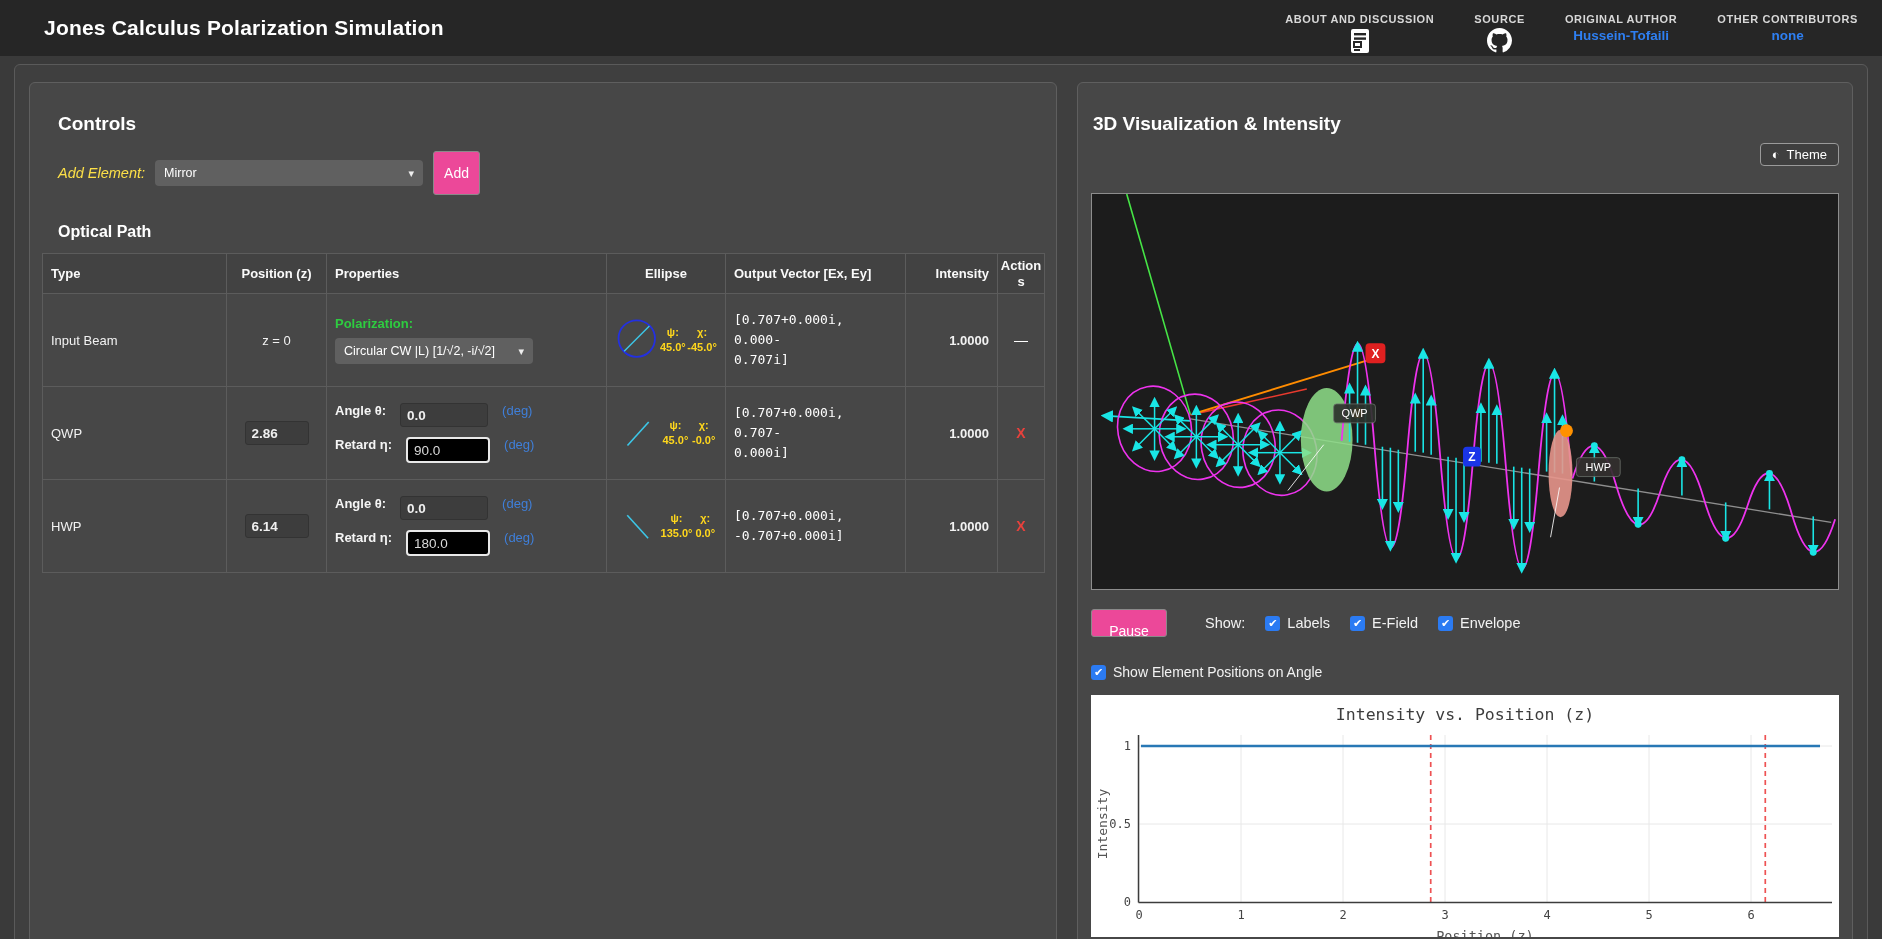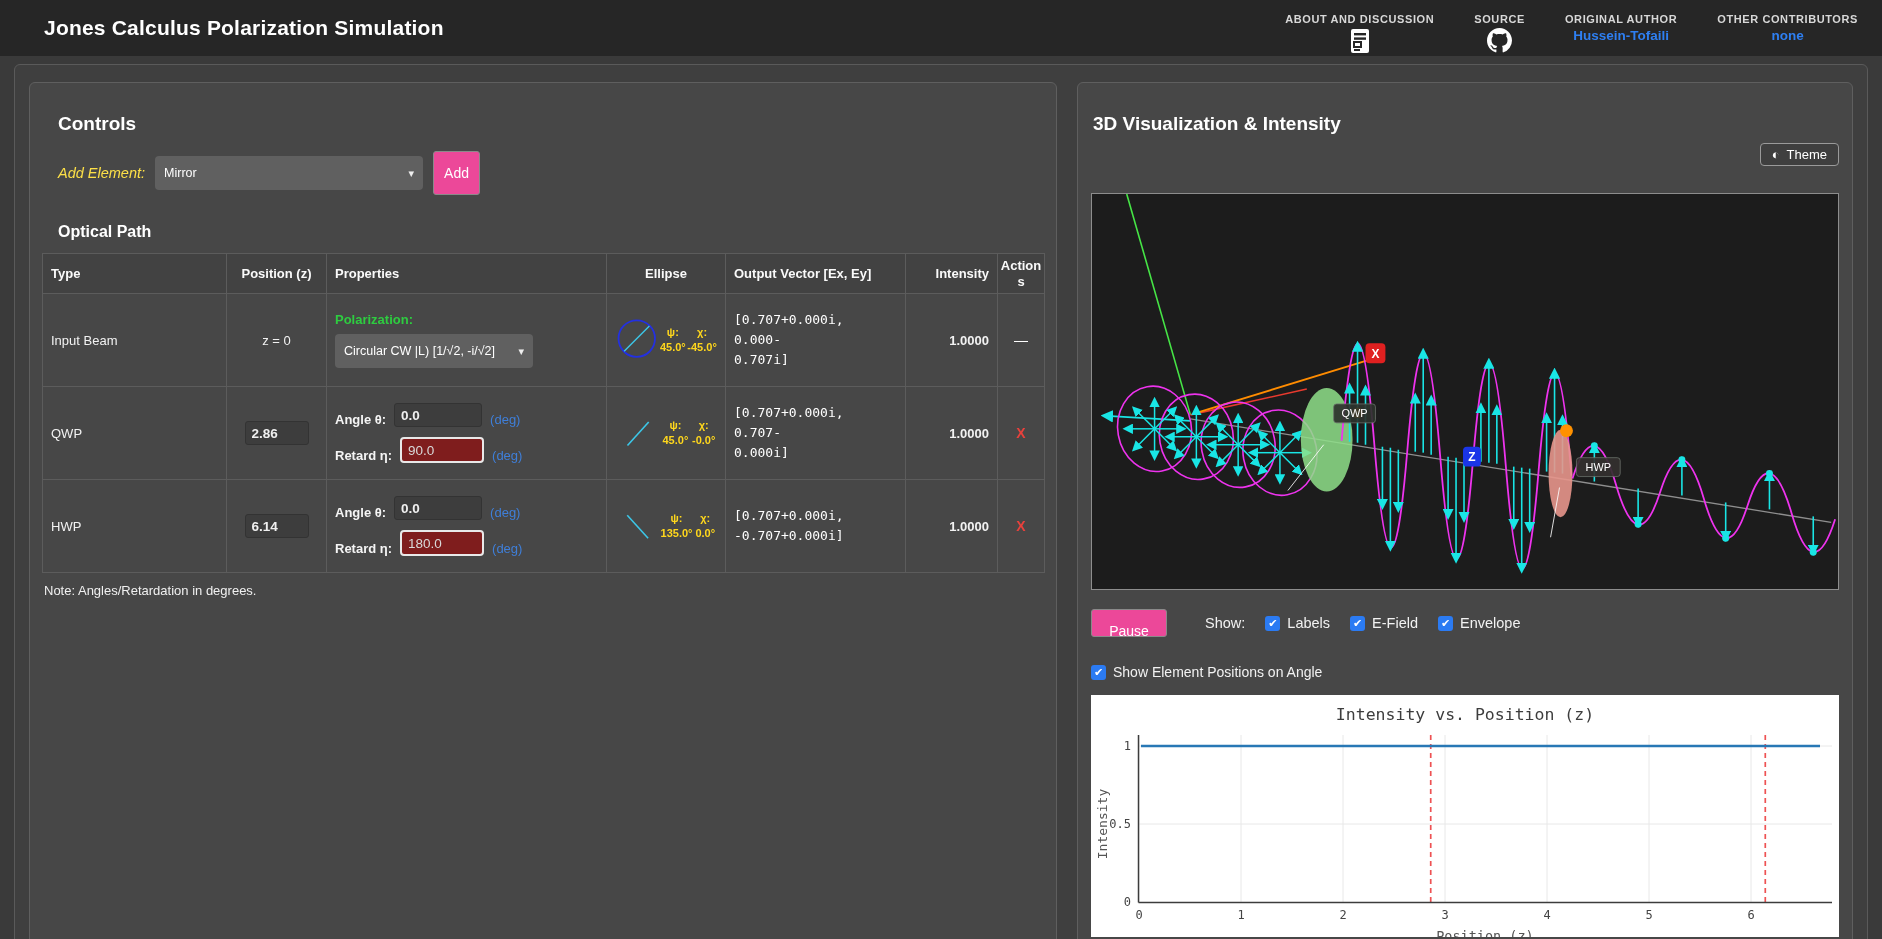--- a/index.html
+++ b/index.html
@@ -19,41 +19,41 @@
   .wrapper { margin:8px 14px 0 14px; background:#3f3f3f; border:1px solid #5a5a5a; border-radius:6px; padding:17px 14px; display:flex; gap:20px; min-height:900px; }
   .panel { background:#474747; border:1px solid #5f5f5f; border-radius:6px; min-height:860px; }
   .panel.left  { width:1028px; padding:0 12px; }
   .panel.right { width:776px;  padding:0 13px; position:relative; }
   h2.sect { font-size:19px; font-weight:bold; color:#fff; margin:30px 0 0 16px; }
   h3.sub  { font-size:16px; font-weight:bold; color:#fff; margin:28px 0 0 16px; }
 
   
   .addrow { display:flex; align-items:center; margin:16px 0 0 16px; gap:10px; }
   .addrow .albl { font-size:14.5px; color:#fde047;font-style:italic; }
-  .fselect { background:#606060; border-radius:4px; height:34px; display:flex; align-items:center; justify-content:space-between; color:#fff; font-size:12.5px; padding:0 9px; cursor:pointer; }
+  .fselect { background:#606060; border-radius:4px; height:26px; display:flex; align-items:center; justify-content:space-between; color:#fff; font-size:12.5px; padding:0 9px; cursor:pointer; }
   .fselect .car { font-size:11px; margin-left:10px; color:#eee; }
   .btn { background:#ec4899; border:1px solid #8a8a8a; border-radius:3px; color:#fff; font-size:14px; padding:13px 10px; cursor:pointer; }
   .sel-add { width:268px; }
   .sel-pol { width:198px; }
 
   table.optical { border-collapse:collapse; margin-top:12px; width:1002px; table-layout:fixed; }
   table.optical th, table.optical td { border:1px solid #5c5c5c; font-size:13px; vertical-align:middle; }
   table.optical thead th { background:#424242; color:#fafafa; font-weight:bold; height:40px; padding:4px 8px; text-align:left; }
   table.optical td { height:93px; padding:6px 8px; }
   .c-type{width:184px;} .c-pos{width:100px; text-align:center;} .c-prop{width:280px;} .c-ell{width:119px; text-align:center;}
   .c-out{width:180px;} .c-int{width:92px; text-align:right !important;} .c-act{width:47px; text-align:center !important; word-break:break-all; line-height:1.2; padding:2px !important;}
   td.c-out { font-family:"DejaVu Sans Mono", monospace; font-size:12.5px; line-height:1.55; color:#fff; }
   td.c-int { font-weight:bold; }
   .pol-lab { color:#2ecc40; font-weight:bold; font-size:13px; margin-bottom:7px; }
-  .prop-line { display:flex; align-items:flex-end; gap:8px; margin:10px 0; }
+  .prop-line { display:flex; align-items:flex-start; gap:14px; margin:10px 0; }
   .prop-line .pl { font-size:13px; font-weight:bold; color:#f5f5f5; white-space:nowrap; }
   .deg { color:#3f7fd9; font-size:13px; }
   input.darkin { background:#3d3d3d; border:1px solid #333; border-radius:3px; color:#f0f0f0; font-size:13.5px; font-weight:bold; padding:2px 6px; width:88px; height:24px; font-family:"Liberation Sans",sans-serif; }
   input.posin { width:64px; }
-  input.litein { background:#7f1d1d; border:2px solid #e9e9e9; border-radius:4px; color:#d9d9d9; font-size:13.5px; padding:2px 6px; width:84px; height:26px; font-family:"Liberation Sans",sans-serif; }
+  input.litein { background:#000000; border:2px solid #e9e9e9; border-radius:4px; color:#d9d9d9; font-size:13.5px; padding:2px 6px; width:84px; height:26px; font-family:"Liberation Sans",sans-serif; }
   .ellwrap { display:flex; flex-direction:row; align-items:center; }
   .psichi { color:#ffd71c; font-size:11px; line-height:1.35; font-weight:bold; }
   .act-del { color:#e8413c; font-weight:bold; font-size:14px; cursor:pointer; }
   .act-dash { color:#fff; font-size:14px; }
   .note { font-size:13px; color:#f0f0f0; margin:10px 0 0 2px; }
 
   
   .themerow { display:flex; justify-content:flex-end; margin-top:8px; }
   .themebtn { background:#3f3f3f; border:1px solid #9a9a9a; border-radius:4px; color:#fff; font-size:13px; padding:3px 11px; display:flex; gap:7px; align-items:center; cursor:pointer; }
   .canvas3d { margin-top:27px; width:748px; height:397px; background:#1c1c1c; border:1px solid #8d8d8d; }
@@ -225,21 +225,20 @@
           <td class="c-out">
             <span>[0.707+0.000i,</span><br>
             <span>-0.707+0.000i]</span>
           </td>
           <td class="c-int">1.0000</td>
           <td class="c-act"><span class="act-del">X</span></td>
         </tr>
       </tbody>
     </table>
 
-    <div class="note">Note: Angles/Retardation in degrees.</div>
   </div>
 
   <div class="panel right">
     <h2 class="sect" style="margin-left:2px">3D Visualization &amp; Intensity</h2>
 
     <div class="themerow">
       <button class="themebtn">
         <span>◐</span>
         <span>Theme</span>
       </button>

